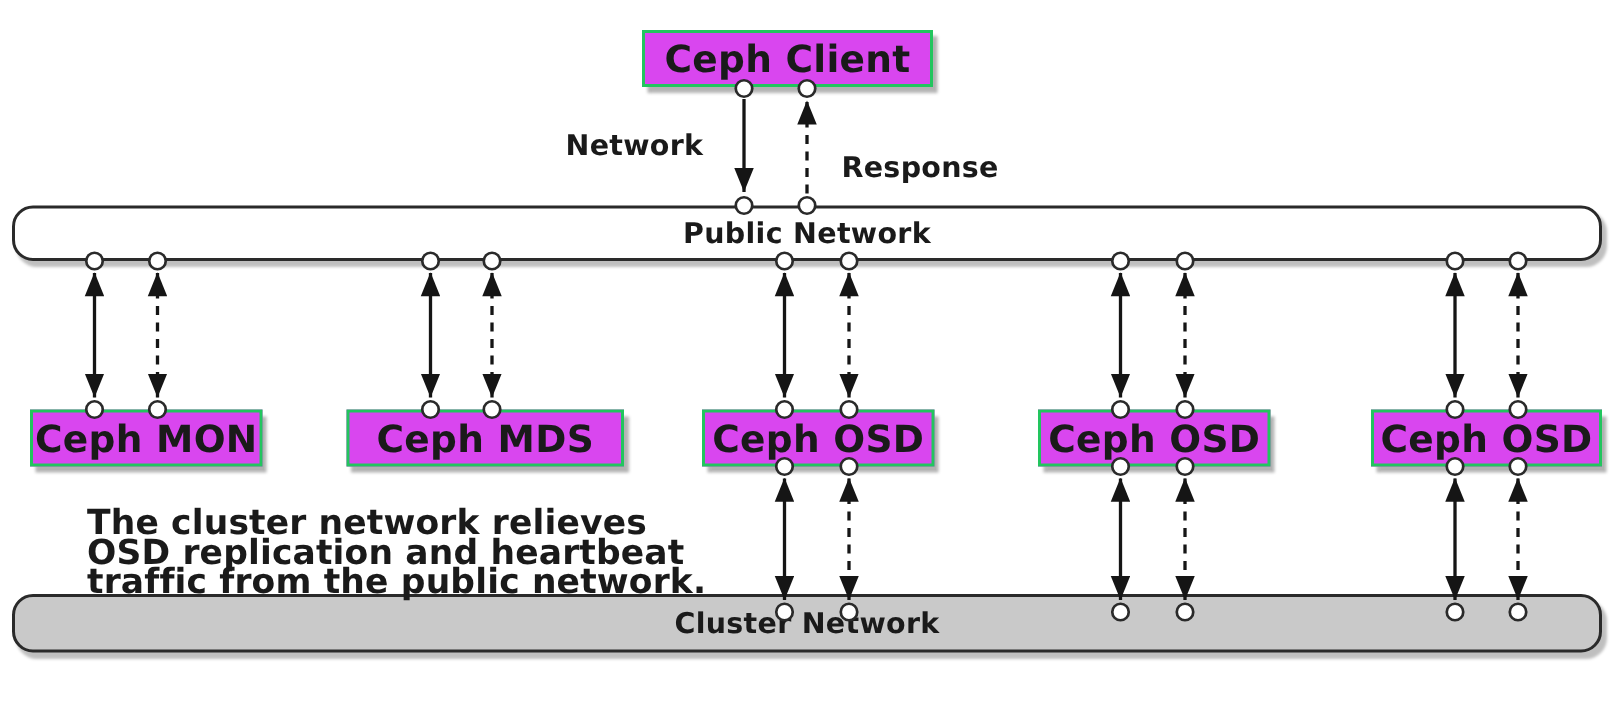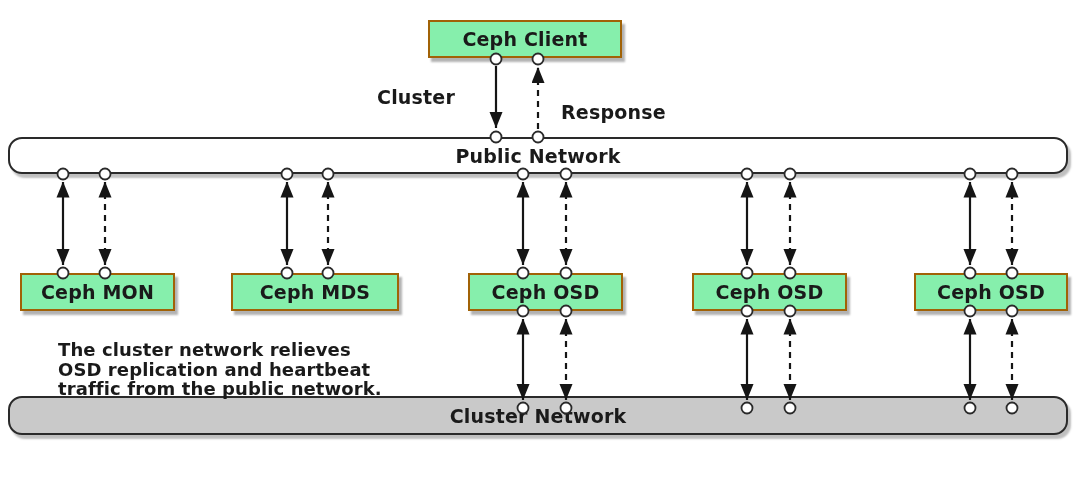--- a/index.html
+++ b/index.html
@@ -1,47 +1,47 @@
 <!DOCTYPE html>
 <html><head>
 <meta charset="utf-8">
 <style>
   html,body{margin:0;padding:0;background:#fff;}
   .stage{
     position:relative;width:1080px;height:477px;background:#ffffff;overflow:hidden;
     font-family:"DejaVu Sans","Liberation Sans",sans-serif;color:#1a1a1a;
   }
   .box{
-    position:absolute;background:#86efac;border:2px solid #a16207;
+    position:absolute;background:#d946ef;border:2px solid #22c55e;
     box-shadow:3px 4px 2px rgba(0,0,0,0.30);
     display:flex;align-items:center;justify-content:center;
-    font-size:19px;font-weight:bold;letter-spacing:0.2px;box-sizing:border-box;
+    font-size:25px;font-weight:bold;letter-spacing:0.2px;box-sizing:border-box;
   }
   .bar{
     position:absolute;border:2px solid #2a2a2a;border-radius:14px;
     box-shadow:3px 4px 2px rgba(0,0,0,0.25);
     display:flex;align-items:center;justify-content:center;
     font-size:19px;font-weight:bold;letter-spacing:0.2px;box-sizing:border-box;
   }
   .bar.public{left:8px;top:137px;width:1060px;height:37px;background:#ffffff;text-align:right;}
   .bar.cluster{left:8px;top:396px;width:1060px;height:39px;background:#c9c9c9;}
   .box.client{left:428px;top:20px;width:194px;height:38px;}
   .box.node{top:273px;height:38px;}
   .box.mon{left:8px;width:155px;margin-left:12px;}
-  .box.mds{left:231px;width:168px;}
+  .box.mds{left:231px;width:185px;}
   .box.osd1{left:468px;width:155px;}
   .box.osd2{left:692px;width:155px;}
   .box.osd3{left:914px;width:154px;}
   .edge-label{
     position:absolute;font-size:19px;font-weight:bold;letter-spacing:0.2px;white-space:nowrap;
   }
   .edge-label.request{left:377px;top:86px;}
   .edge-label.response{left:561px;top:101px;}
   .annotation{
-    position:absolute;left:58px;top:340px;font-size:18px;font-weight:bold;
+    position:absolute;left:58px;top:340px;font-size:23px;font-weight:bold;
     line-height:19.5px;letter-spacing:0.1px;white-space:nowrap;
   }
   svg.overlay{position:absolute;left:0;top:0;pointer-events:none;}
   .conn{stroke:#151515;stroke-width:2.2;fill:none;}
   .conn.dashed{stroke-dasharray:6 5;}
   .port{fill:#ffffff;stroke:#2a2a2a;stroke-width:1.8;}
 </style>
 </head>
 <body>
 
@@ -66,21 +66,21 @@
   <div class="box node osd1">
     <span>Ceph OSD</span>
   </div>
   <div class="box node osd2">
     <span>Ceph OSD</span>
   </div>
   <div class="box node osd3">
     <span>Ceph OSD</span>
   </div>
 
-  <div class="edge-label request">Cluster</div>
+  <div class="edge-label request">Network</div>
   <div class="edge-label response">Response</div>
 
   <div class="annotation">
     <div>The cluster network relieves</div>
     <div>OSD replication and heartbeat</div>
     <div>traffic from the public network.</div>
   </div>
 
   <svg class="overlay" width="1080" height="477" viewBox="0 0 1080 477">
     <defs>

